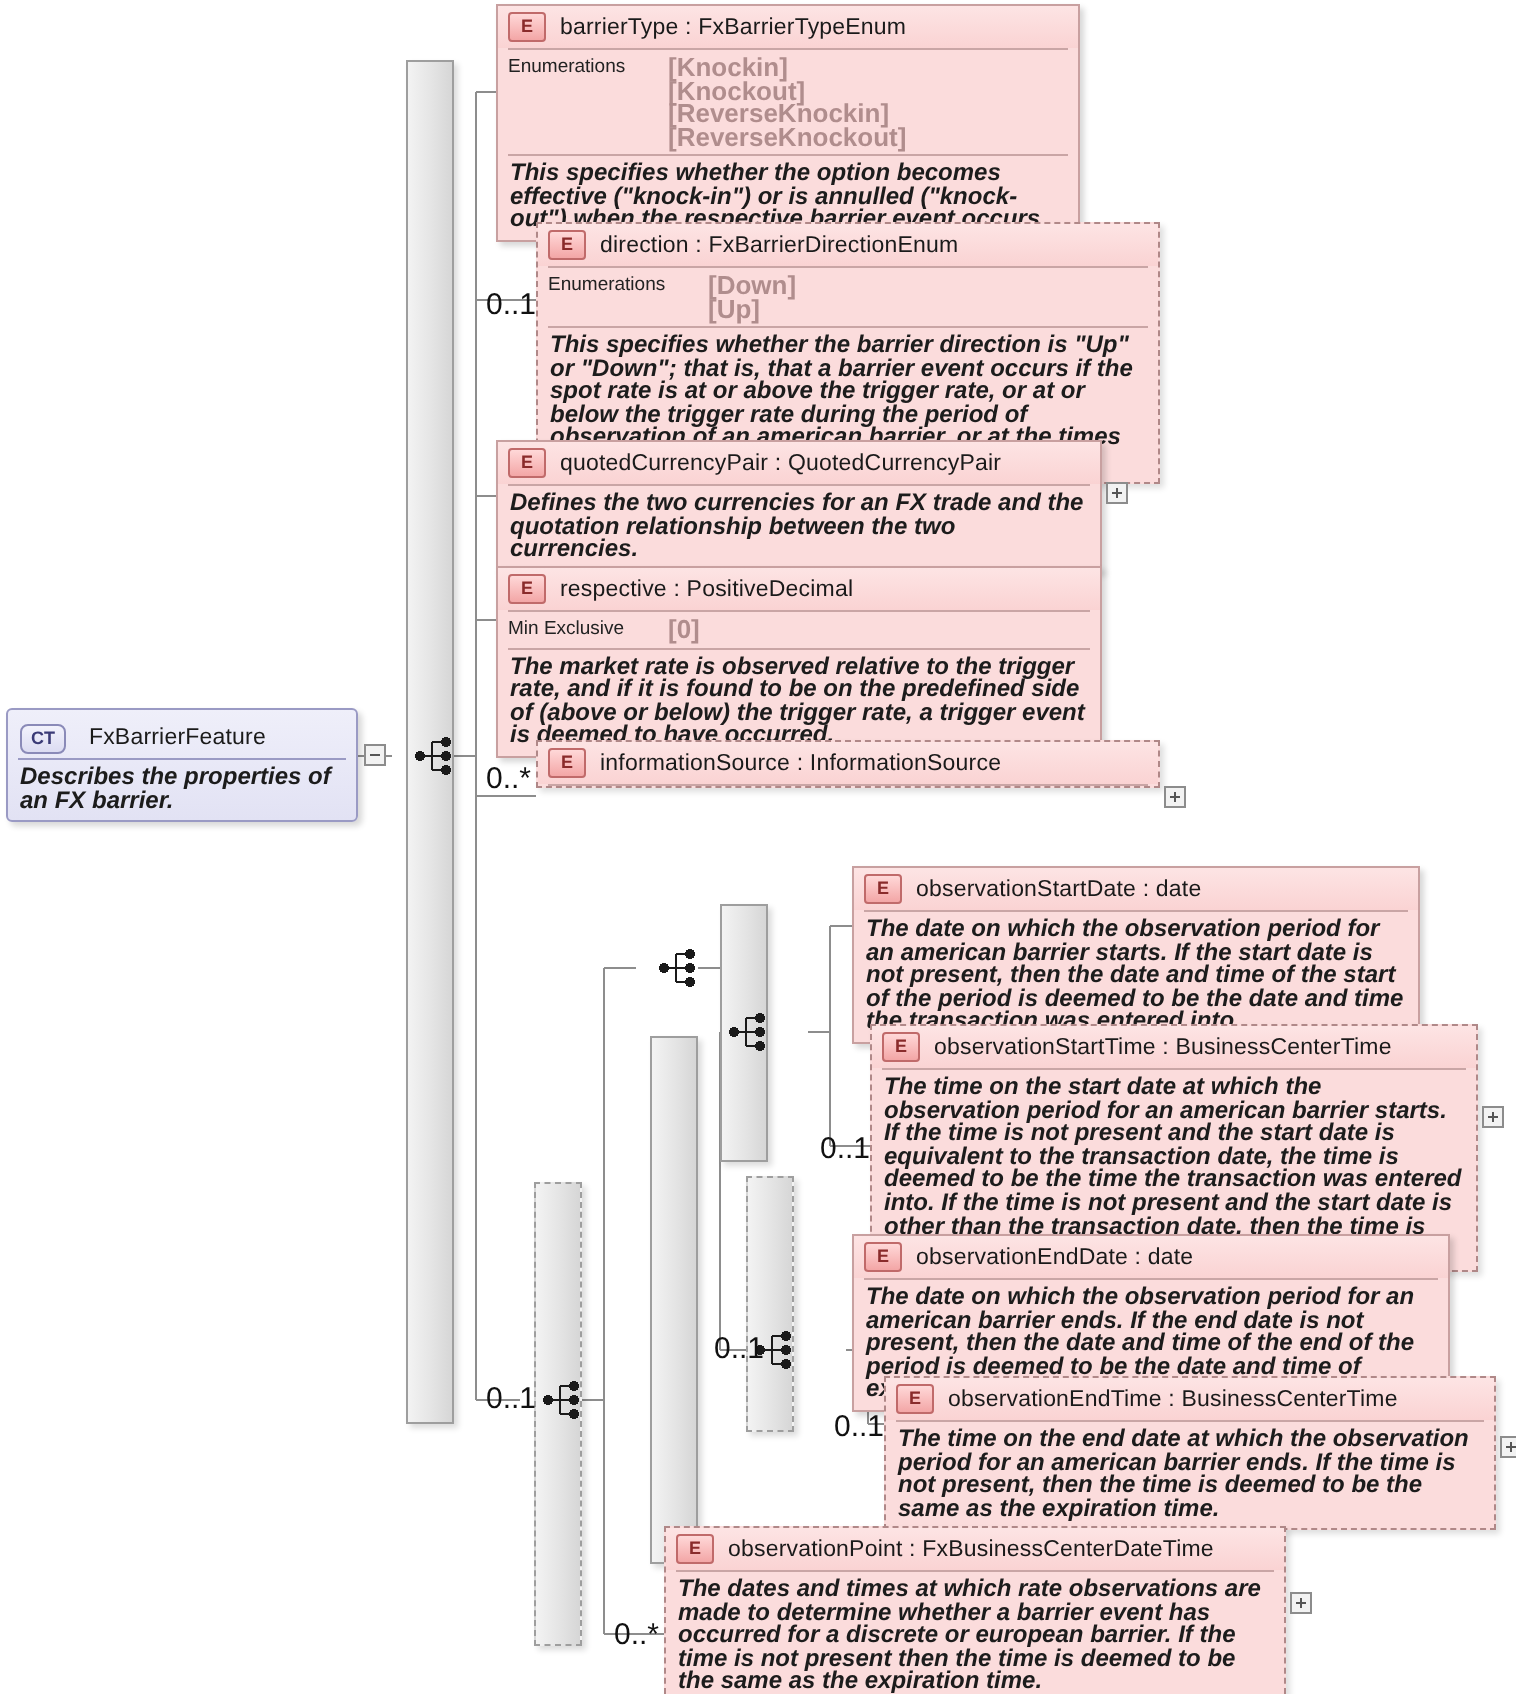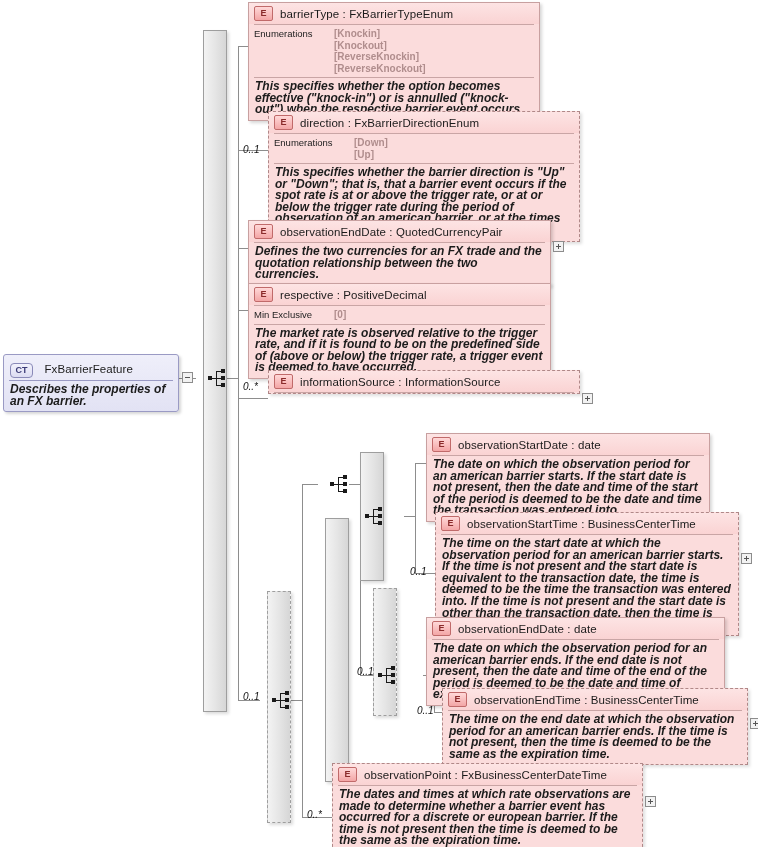--- a/index.html
+++ b/index.html
@@ -84,21 +84,21 @@
     font-size: 9.5px;
   }
   .facet-label {
     color: #222;
     white-space: nowrap;
     min-width: 76px;
   }
   .facet-vals {
     color: #b08d8d;
     font-weight: bold;
-    font-size: 10px;
+    font-size: 13px;
     line-height: 11.5px;
     padding-left: 4px;
   }
   .facet-vals div { white-space: nowrap; }
   .doc {
     padding: 3px 6px 4px 6px;
     font-size: 12px;
     font-style: italic;
     line-height: 11.6px;
     color: #1c1c1c;
@@ -141,22 +141,21 @@
     border: 1px solid #9e9e9e;
     box-shadow: 2px 2px 3px rgba(0,0,0,0.14);
   }
   .seqbar.optional {
     border: 1px dashed #9e9e9e;
   }
 
   
   .card {
     position: absolute;
-    font-size: 10px;
-    font-style: italic;
+    font-size: 15px;
     color: #111;
     white-space: nowrap;
   }
 
   
   .plusbox, .minusbox {
     position: absolute;
     box-sizing: border-box;
     width: 11px;
     height: 11px;
@@ -350,21 +349,21 @@
       </span>
     </div>
     <div class="sep"></div>
     <div class="doc">This specifies whether the barrier direction is "Up" or "Down"; that is, that a barrier event occurs if the spot rate is at or above the trigger rate, or at or below the trigger rate during the period of observation of an american barrier, or at the times of observation of a discrete or european barrier.</div>
   </div>
   <div class="card" style="left:243px; top:144px;">0..1</div>
 
   <div class="node" style="left:248px; top:220px; width:303px;">
     <div class="hdr">
       <span class="eicon">E</span>
-      <span class="ttl">observationEndDate : QuotedCurrencyPair</span>
+      <span class="ttl">quotedCurrencyPair : QuotedCurrencyPair</span>
     </div>
     <div class="sep"></div>
     <div class="doc">Defines the two currencies for an FX trade and the quotation relationship between the two currencies.</div>
   </div>
   <div class="plusbox" style="left:553px; top:241px;"></div>
 
   <div class="node" style="left:248px; top:283px; width:303px;">
     <div class="hdr">
       <span class="eicon">E</span>
       <span class="ttl">respective : PositiveDecimal</span>

